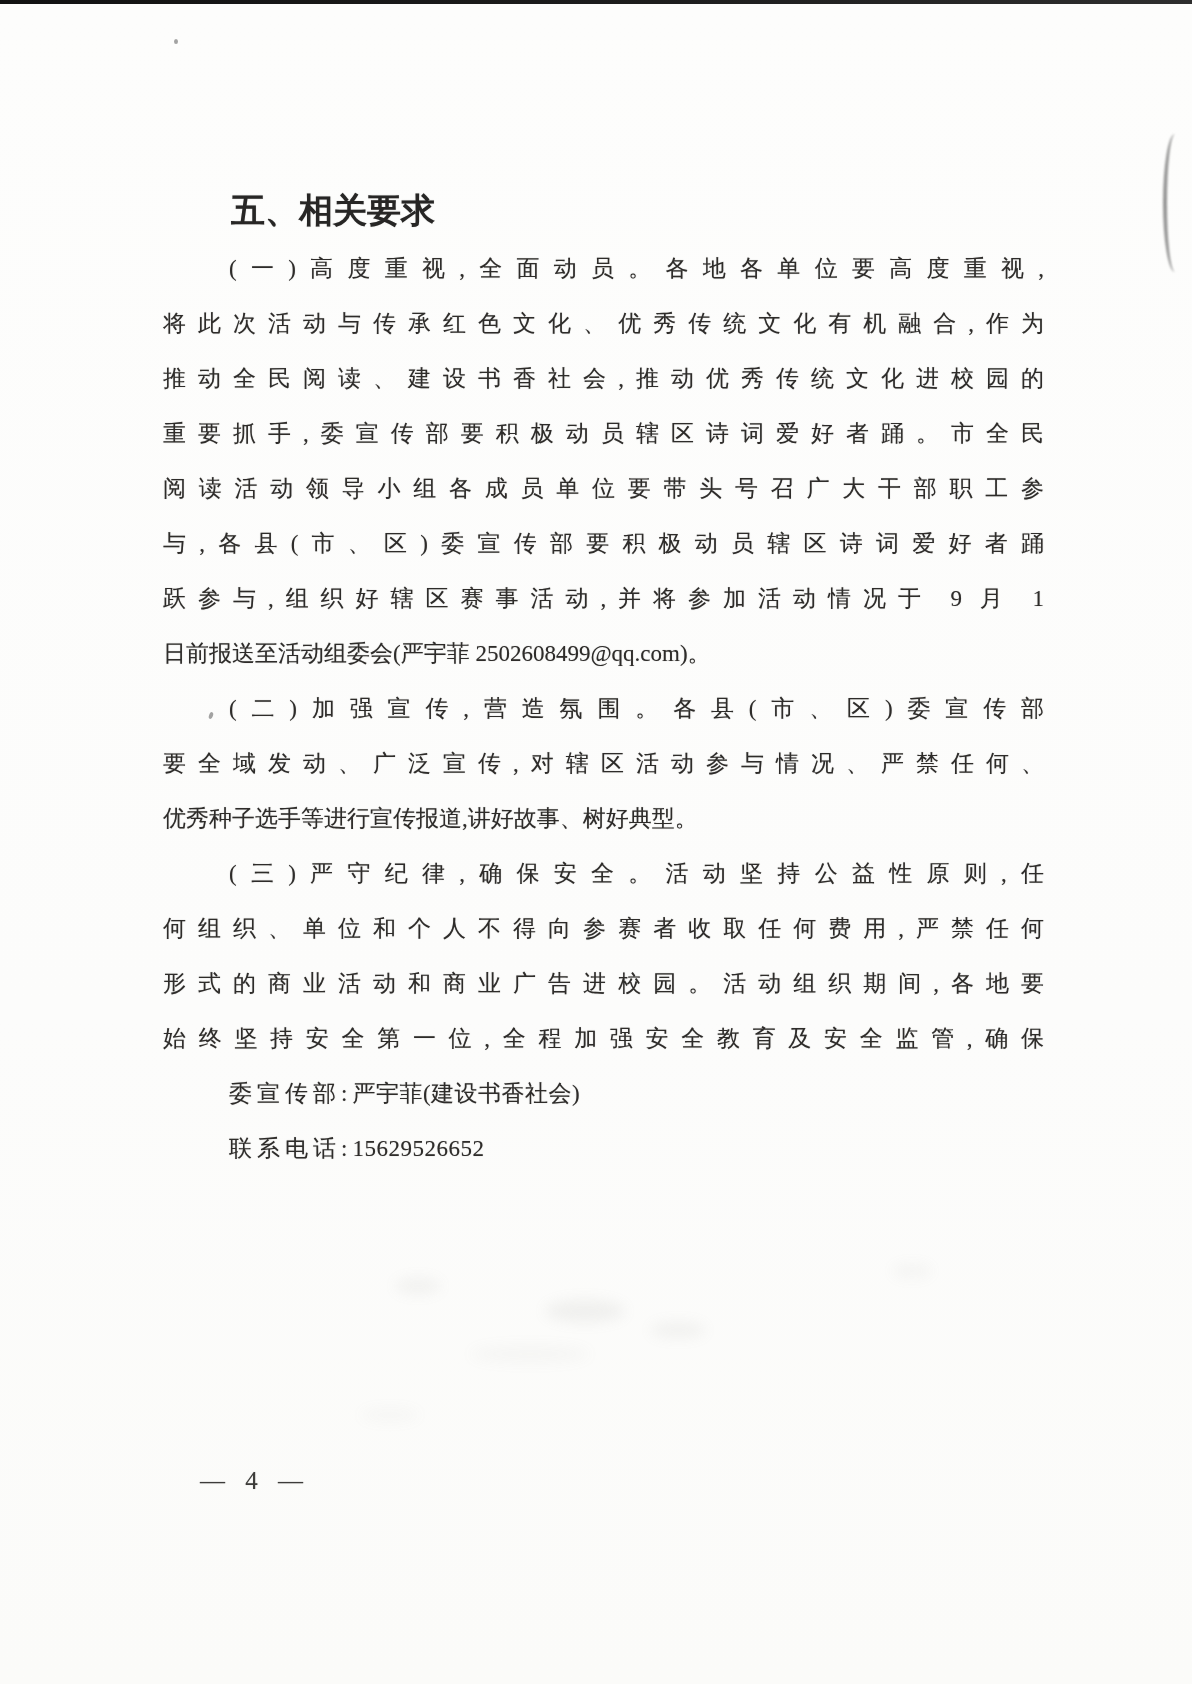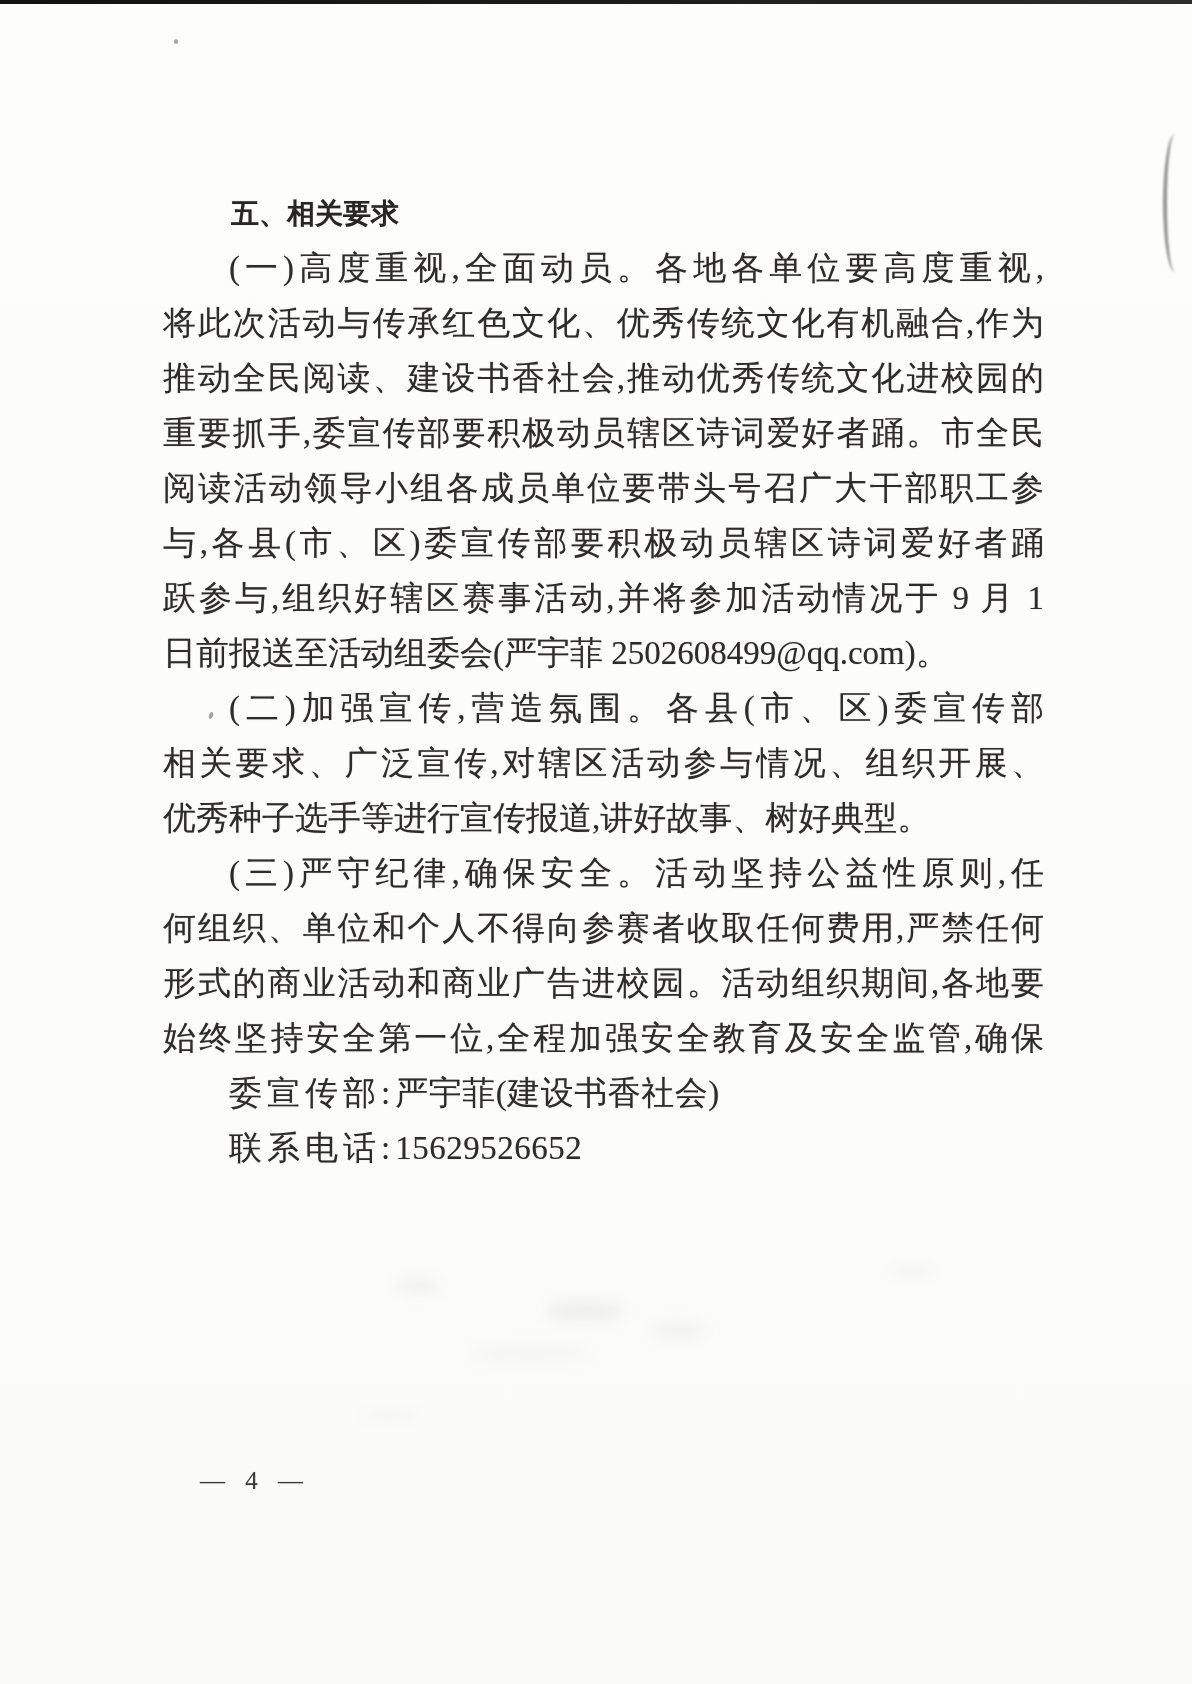--- a/index.html
+++ b/index.html
@@ -53,39 +53,39 @@
   
   .text-block {
     position: absolute;
     left: 163px;
     top: 186px;
     width: 881px;
     color: #2e2c2a;
     text-shadow: 0 0 1px rgba(46, 44, 42, 0.38);
   }
   .l {
-    font-size: 33px;
+    font-size: 23px;
     line-height: 55px;
     height: 55px;
     white-space: nowrap;
   }
   .j {
     white-space: normal;
     text-align: justify;
     text-align-last: justify;
     word-break: break-all;
   }
   .ind {
     padding-left: 66px;
     box-sizing: border-box;
   }
   .heading {
-    font-family: Liberation Sans, sans-serif;
+    font-family: Liberation Mono, monospace;
     font-weight: 700;
-    font-size: 28px;
+    font-size: 34px;
     padding-left: 68px;
     box-sizing: border-box;
     color: #272625;
   }
   .ls-label { letter-spacing: 5px; }
   .ls-value { letter-spacing: 0.5px; }
   .page-number {
     position: absolute;
     left: 200px;
     top: 1462px;
@@ -118,21 +118,21 @@
 
     <div class="l ind j">(一)高度重视,全面动员。各地各单位要高度重视,</div>
     <div class="l j">将此次活动与传承红色文化、优秀传统文化有机融合,作为</div>
     <div class="l j">推动全民阅读、建设书香社会,推动优秀传统文化进校园的</div>
     <div class="l j">重要抓手,委宣传部要积极动员辖区诗词爱好者踊。市全民</div>
     <div class="l j">阅读活动领导小组各成员单位要带头号召广大干部职工参</div>
     <div class="l j">与,各县(市、区)委宣传部要积极动员辖区诗词爱好者踊</div>
     <div class="l j">跃参与,组织好辖区赛事活动,并将参加活动情况于 9 月 1</div>
     <div class="l">日前报送至活动组委会(严宇菲 2502608499@qq.com)。</div>
     <div class="l ind j">(二)加强宣传,营造氛围。各县(市、区)委宣传部</div>
-    <div class="l j">相关要求、广泛宣传,对辖区活动参与情况、组织开展、</div>
+    <div class="l j">要全域发动、广泛宣传,对辖区活动参与情况、严禁任何、</div>
     <div class="l">优秀种子选手等进行宣传报道,讲好故事、树好典型。</div>
     <div class="l ind j">(三)严守纪律,确保安全。活动坚持公益性原则,任</div>
     <div class="l j">何组织、单位和个人不得向参赛者收取任何费用,严禁任何</div>
     <div class="l j">形式的商业活动和商业广告进校园。活动组织期间,各地要</div>
     <div class="l j">始终坚持安全第一位,全程加强安全教育及安全监管,确保</div>
 
     <div class="l ind"><span class="ls-label">委宣传部:</span><span class="ls-value">严宇菲(建设书香社会)</span></div>
 
     <div class="l ind"><span class="ls-label">联系电话:</span><span class="ls-value">15629526652</span></div>
   </div>

